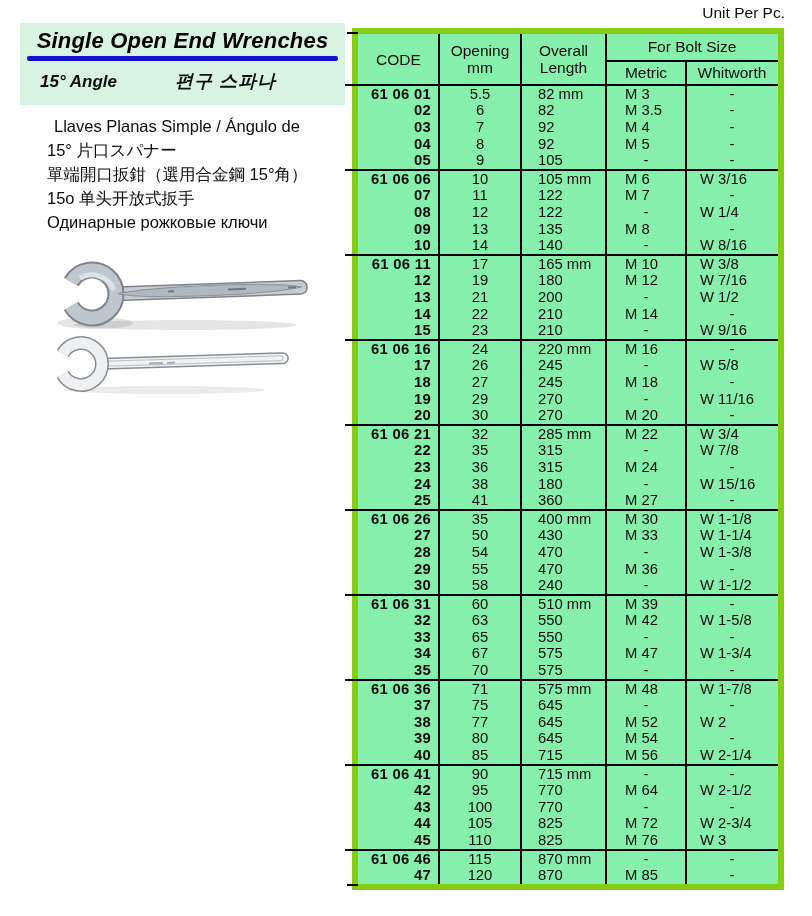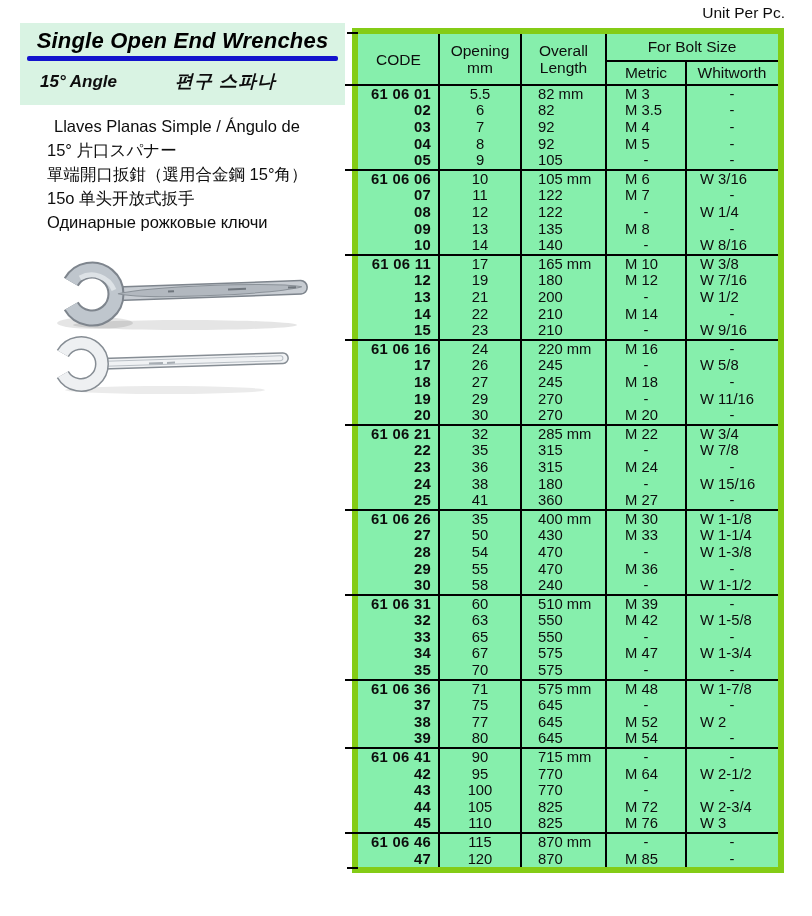--- a/index.html
+++ b/index.html
@@ -417,20 +417,27 @@
             <div class="c-met">M 52</div>
             <div class="c-whit">W 2</div>
           </div>
           <div class="trow">
             <div class="c-code">39</div>
             <div class="c-open">80</div>
             <div class="c-len">645</div>
             <div class="c-met">M 54</div>
             <div class="c-whit dash">-</div>
           </div>
+          <div class="trow">
+            <div class="c-code">40</div>
+            <div class="c-open">85</div>
+            <div class="c-len">715</div>
+            <div class="c-met">M 56</div>
+            <div class="c-whit">W 2-1/4</div>
+          </div>
         </div>
         <div class="tgroup">
           <div class="trow">
             <div class="c-code">61 06 41</div>
             <div class="c-open">90</div>
             <div class="c-len">715 mm</div>
             <div class="c-met dash">-</div>
             <div class="c-whit dash">-</div>
           </div>
           <div class="trow">

